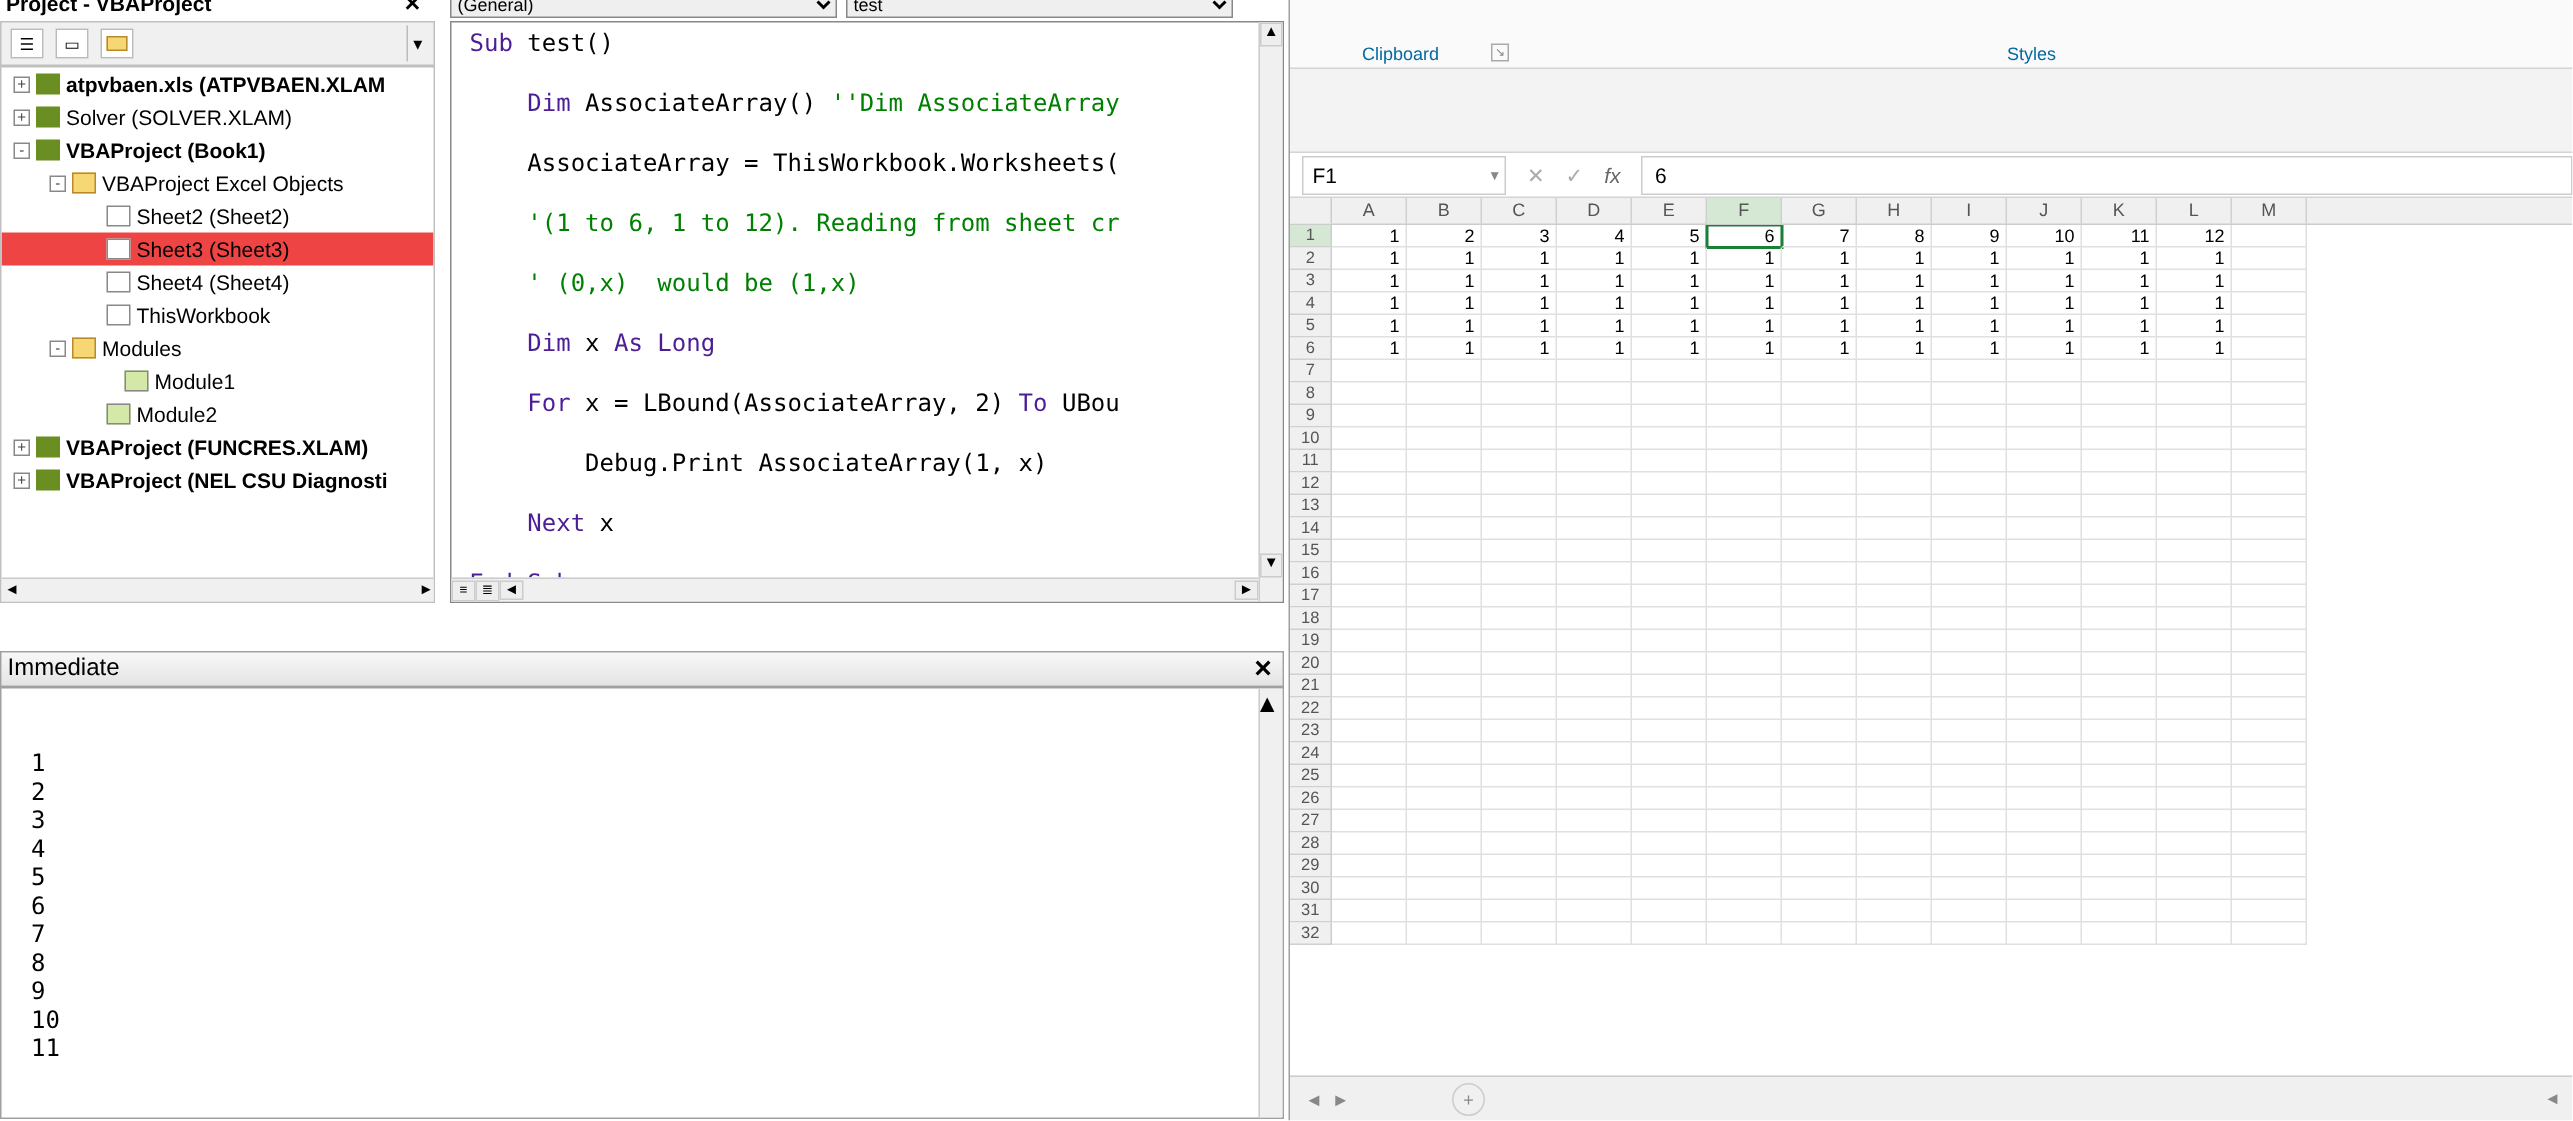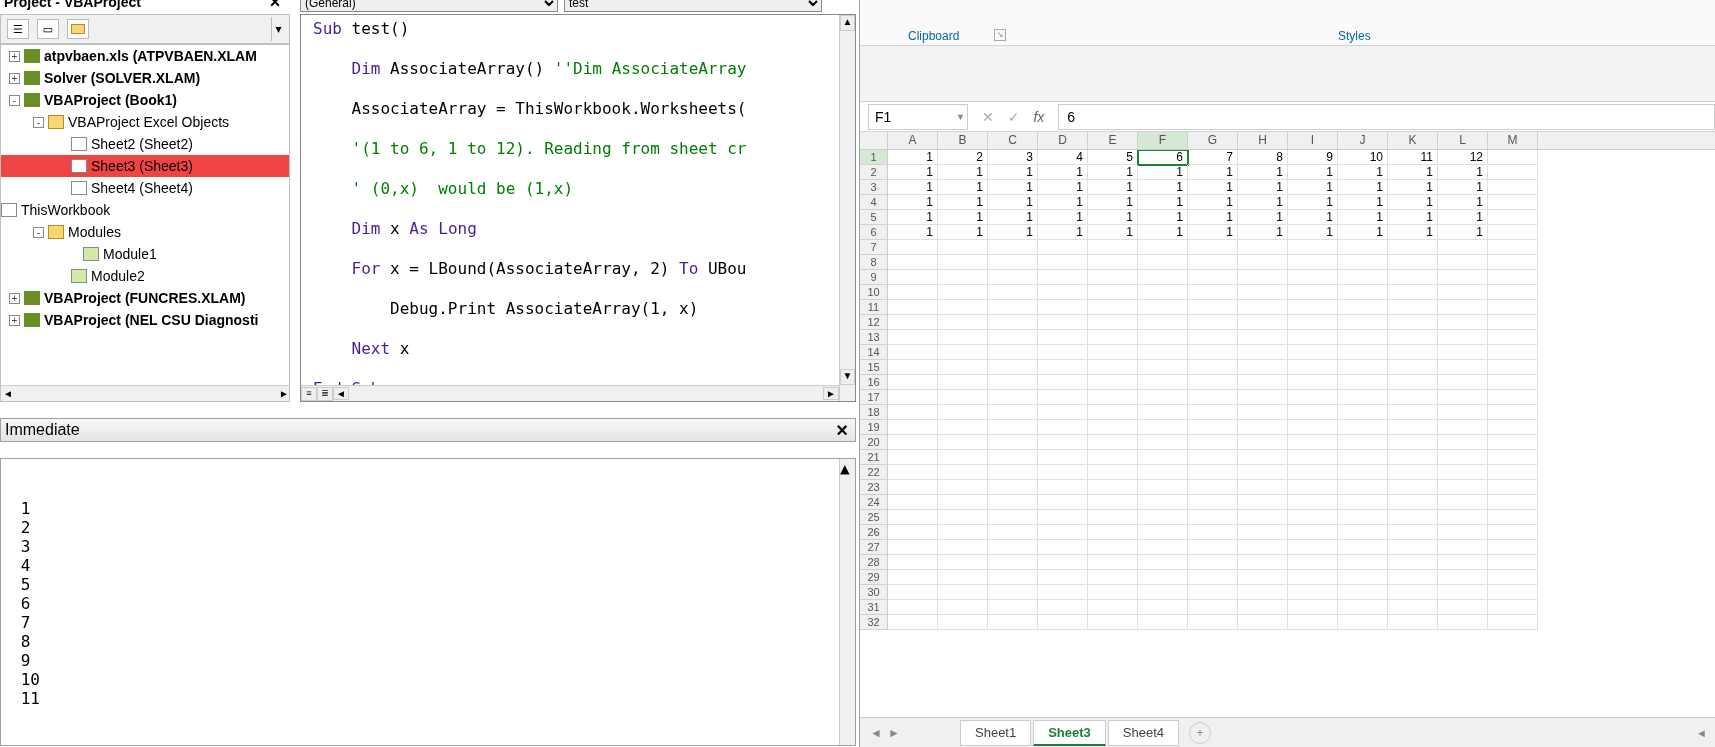--- a/index.html
+++ b/index.html
@@ -32,34 +32,34 @@
   .code-inner { position:absolute; left:12px; top:4px; right:16px; bottom:16px; font-family: Consolas, monospace; font-size:16px; line-height:20px; white-space:pre; overflow:hidden; }
   .code-inner .kw { color:#4c1d95; }
   .code-inner .cm { color:#008000; }
   .vscroll { position:absolute; right:0; top:0; width:16px; height:100%; background:#f0f0f0; border-left:1px solid #ccc; }
   .vscroll .ar { height:16px; text-align:center; font-size:10px; border:1px solid #ccc; background:#eee; }
   .hscroll { position:absolute; left:0; bottom:0; right:16px; height:16px; background:#f0f0f0; border-top:1px solid #ccc; display:flex; align-items:center; }
   .hscroll .ar { width:16px; text-align:center; font-size:10px; border:1px solid #ccc; background:#eee; }
   .hscroll .mode { width:16px; height:14px; border:1px solid #ccc; background:#eee; font-size:9px; text-align:center; }
   
   
-  .imm-title { position:absolute; left:0; top:418px; width:856px; height:24px; background:linear-gradient(#f8f8f8,#e4e4e4); border:1px solid #a0a0a0; font-size:16px; padding-left:4px; line-height:22px; }
+  .imm-title { position:absolute; left:0; top:434px; width:856px; height:24px; background:linear-gradient(#f8f8f8,#e4e4e4); border:1px solid #a0a0a0; font-size:16px; padding-left:4px; line-height:22px; }
   .imm-close { position:absolute; right:2px; top:0; width:22px; height:22px; font-size:20px; font-weight:bold; text-align:center; cursor:pointer; }
   .imm-body { position:absolute; left:0; top:458px; width:856px; height:288px; border:1px solid #a0a0a0; background:#fff; font-family:Consolas,monospace; font-size:16px; line-height:19px; padding:2px 10px; white-space:pre; overflow:hidden; }
   .imm-vscroll { position:absolute; right:0; top:0; width:16px; height:100%; background:#f0f0f0; border-left:1px solid #ccc; }
   
   
   .xl-panel { position:absolute; left:860px; top:0; width:855px; height:747px; background:#fff; }
   .ribbon-row { height:46px; border-bottom:1px solid #d4d4d4; background:#fafafa; position:relative; }
   .rib-group { position:absolute; bottom:2px; font-size:12px; color:#0369a1; text-align:center; }
   .rib-dlg { position:absolute; bottom:4px; width:12px; height:12px; border:1px solid #aaa; font-size:8px; text-align:center; line-height:10px; color:#888; }
   .sep-bar { height:56px; background:#f3f3f3; border-bottom:1px solid #d4d4d4; }
   
   .fbar { height:30px; display:flex; align-items:center; border-bottom:1px solid #d4d4d4; }
-  .namebox { width:100px; height:26px; border:1px solid #ccc; margin-left:8px; display:flex; align-items:center; padding:0 6px; font-size:14px; position:relative;text-align:right; }
+  .namebox { width:136px; height:26px; border:1px solid #ccc; margin-left:8px; display:flex; align-items:center; padding:0 6px; font-size:14px; position:relative;text-align:right; }
   .namebox .dd { position:absolute; right:2px; font-size:9px; color:#888; }
   .fbar-btns { display:flex; gap:14px; margin:0 14px; align-items:center; color:#aaa; font-size:14px; }
   .fx { font-style:italic; color:#666; }
   .fval { flex:1; border:1px solid #ccc; height:26px; padding:0 8px; font-size:14px; display:flex; align-items:center; }
   
   .grid-wrap { position:absolute; left:0; top:132px; right:0; bottom:30px; overflow:hidden; }
   .col-hdrs { display:flex; height:18px; background:#f0f0f0; border-bottom:1px solid #ccc; }
   .corner { width:28px; border-right:1px solid #ccc; background:#f0f0f0; }
   .ch { width:50px; text-align:center; border-right:1px solid #d0d0d0; font-size:12px; color:#555; line-height:17px; }
   .ch.sel { background:#d4e8d4; }
@@ -93,21 +93,21 @@
   </div>
   <div class="proj-tree" id="proj-tree">
     <div class="tree-item" style="padding-left: 8px;">
         <span class="exp">+</span>
         <span class="node-ico proj-ico"></span>
         <span style="font-weight:bold">atpvbaen.xls (ATPVBAEN.XLAM</span>
       </div>
       <div class="tree-item" style="padding-left: 8px;">
         <span class="exp">+</span>
         <span class="node-ico proj-ico"></span>
-        <span style="font-weight:bold">Solver (SOLVER.XLAM)</span>
+        <span style="font-weight:normal">Solver (SOLVER.XLAM)</span>
       </div>
       <div class="tree-item" style="padding-left: 8px;">
         <span class="exp">-</span>
         <span class="node-ico proj-ico"></span>
         <span style="font-weight:bold">VBAProject (Book1)</span>
       </div>
       <div class="tree-item" style="padding-left: 32px;">
         <span class="exp">-</span>
         <span class="node-ico fold-ico"></span>
         <span style="">VBAProject Excel Objects</span>
@@ -117,21 +117,21 @@
         <span style="">Sheet2 (Sheet2)</span>
       </div>
       <div class="tree-item sel" style="padding-left: 70px;">
         <span class="node-ico sheet-ico"></span>
         <span style="">Sheet3 (Sheet3)</span>
       </div>
       <div class="tree-item" style="padding-left: 70px;">
         <span class="node-ico sheet-ico"></span>
         <span style="">Sheet4 (Sheet4)</span>
       </div>
-      <div class="tree-item" style="">
+      <div class="tree-item" style="padding-left: 70px;">
         <span class="node-ico sheet-ico"></span>
         <span style="">ThisWorkbook</span>
       </div>
       <div class="tree-item" style="padding-left: 32px;">
         <span class="exp">-</span>
         <span class="node-ico fold-ico"></span>
         <span style="">Modules</span>
       </div>
       <div class="tree-item" style="padding-left: 82px;">
         <span class="node-ico mod-ico"></span>
@@ -764,21 +764,16 @@
           <div class="cell"></div>
           <div class="cell"></div>
         </div>
       </div>
   </div>
   <div class="sheet-tabs">
     <div class="nav-btns">
         <span>◄</span>
         <span>►</span>
       </div>
-    <div id="tabs-holder" style="display:flex;">
-        <div class="st">Sheet1</div>
-        <div class="st active">Sheet3</div>
-        <div class="st">Sheet4</div>
-      </div>
     <div class="add-sheet">+</div>
     <span class="hs-end">◄</span>
   </div>
 </div>
 
 </body></html>

